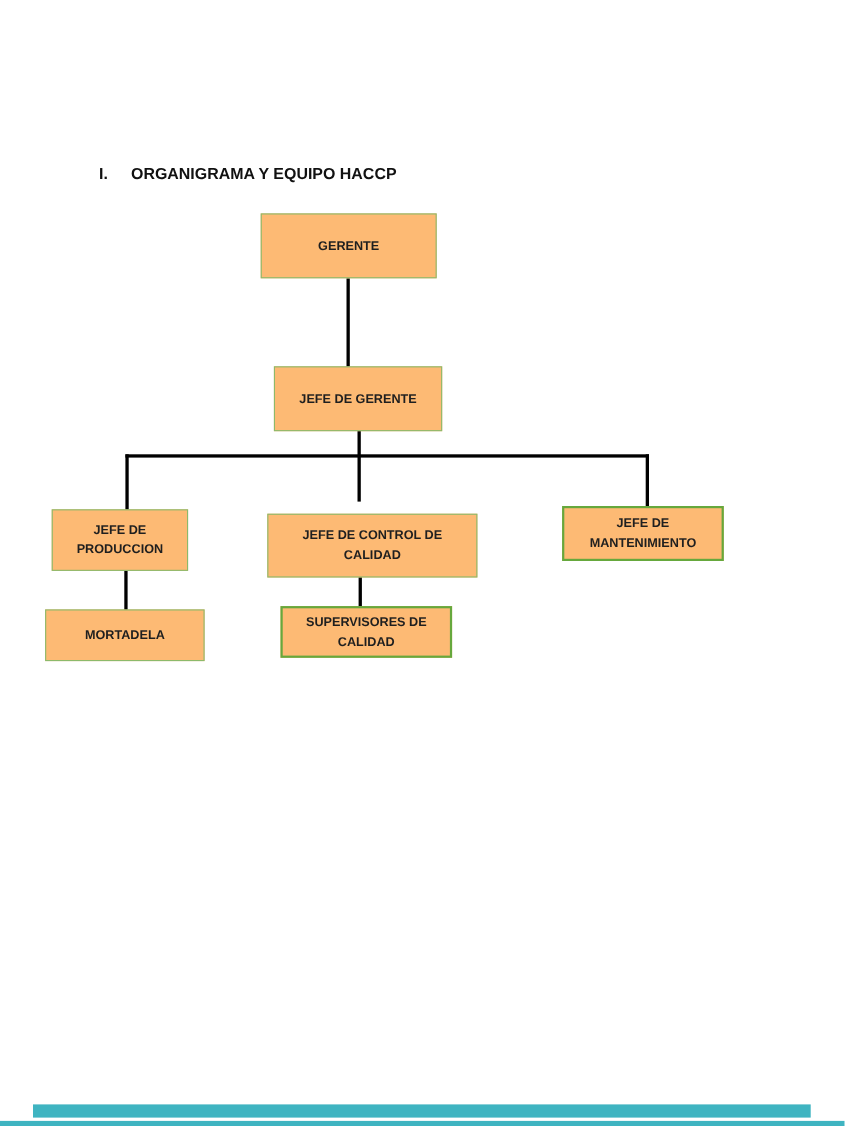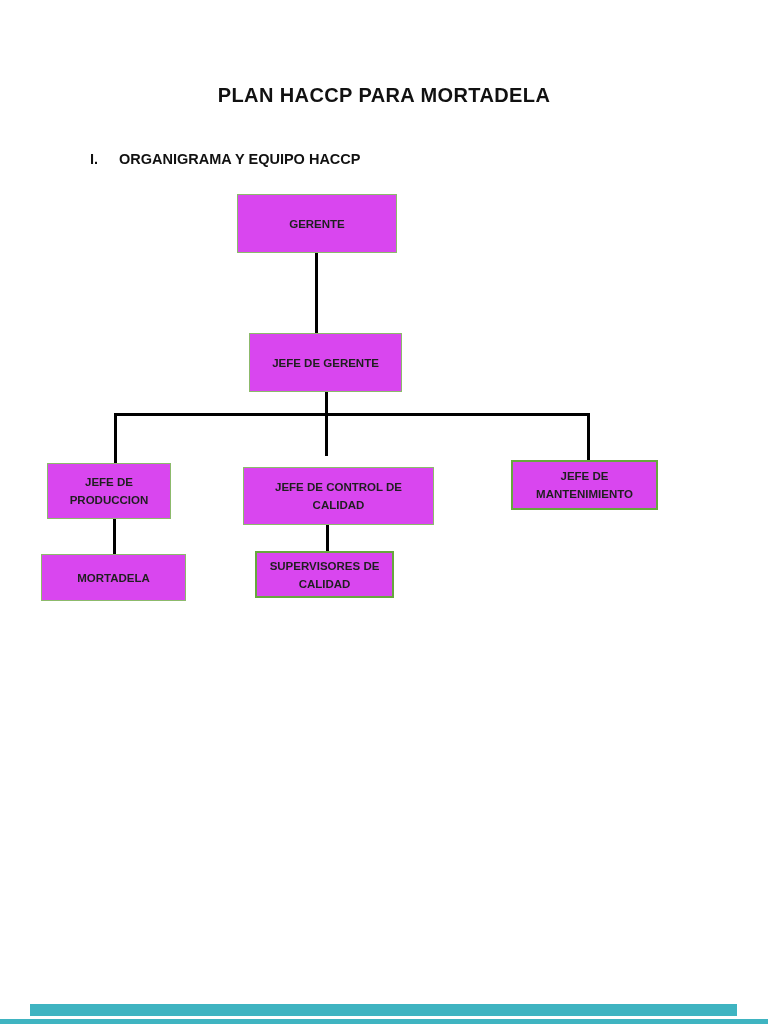--- a/index.html
+++ b/index.html
@@ -28,55 +28,54 @@
   .section-heading{
     position:absolute;top:151px;left:90px;
     display:flex;gap:21px;
     font-size:14.5px;font-weight:bold;color:#111111;
   }
   
   .node{
     position:absolute;
     display:flex;align-items:center;justify-content:center;
     text-align:center;
-    background:#d946ef;
+    background:#fdba74;
     border:1.5px solid var(--box-border);
     color:var(--text-dark);
     font-size:11.5px;font-weight:bold;line-height:18px;
     white-space:pre-line;
     z-index:2;
   }
   .node.strong{border:2.5px solid var(--box-border-strong);}
   .n-gerente      {left:237px;top:194px;width:160px;height:59px;}
   .n-planta       {left:249px;top:333px;width:153px;height:59px;}
   .n-produccion   {left:47px; top:463px;width:124px;height:56px;}
   .n-control      {left:243px;top:467px;width:191px;height:58px;}
   .n-mantenimiento{left:511px;top:460px;width:147px;height:50px;}
   .n-operarios    {left:41px; top:554px;width:145px;height:47px;}
-  .n-supervisores {left:255px;top:551px;width:139px;height:47px;}
+  .n-supervisores {left:255px;top:551px;width:156px;height:47px;}
   
   .line{position:absolute;background:var(--connector);z-index:1;}
   .l-v1{left:315px;top:253px;width:3px;height:81px;}
   .l-v2{left:325px;top:391px;width:3px;height:65px;}
   .l-h1{left:114px;top:413px;width:476px;height:3px;}
   .l-v3{left:114px;top:413px;width:3px;height:51px;}
   .l-v4{left:587px;top:413px;width:3px;height:48px;}
   .l-v5{left:113px;top:518px;width:3px;height:37px;}
   .l-v6{left:326px;top:512px;width:3px;height:40px;}
   
   .next-strip{position:absolute;background:var(--next-page-teal);}
   .strip-1{left:30px;top:1004px;width:707px;height:12px;}
   .strip-2{left:0;top:1019px;width:768px;height:5px;}
 </style>
 </head>
 <body>
 
 <div class="page">
 
-  <h1 class="doc-title">PLAN HACCP PARA MORTADELA</h1>
 
   <div class="section-heading">
     <span>I.</span>
     <span>ORGANIGRAMA Y EQUIPO HACCP</span>
   </div>
 
   <div>
 
     <div class="line l-v1"></div>
     <div class="line l-v2"></div>

